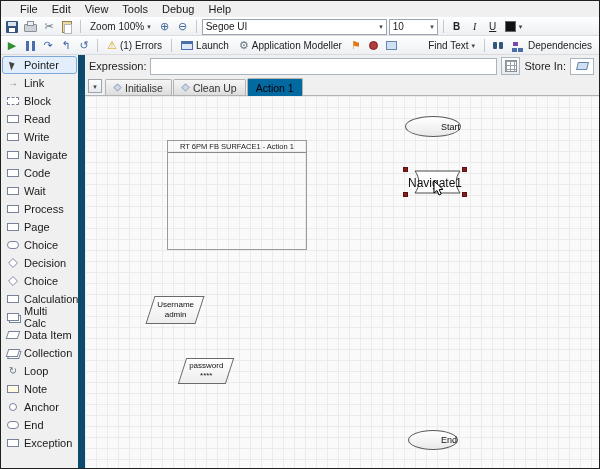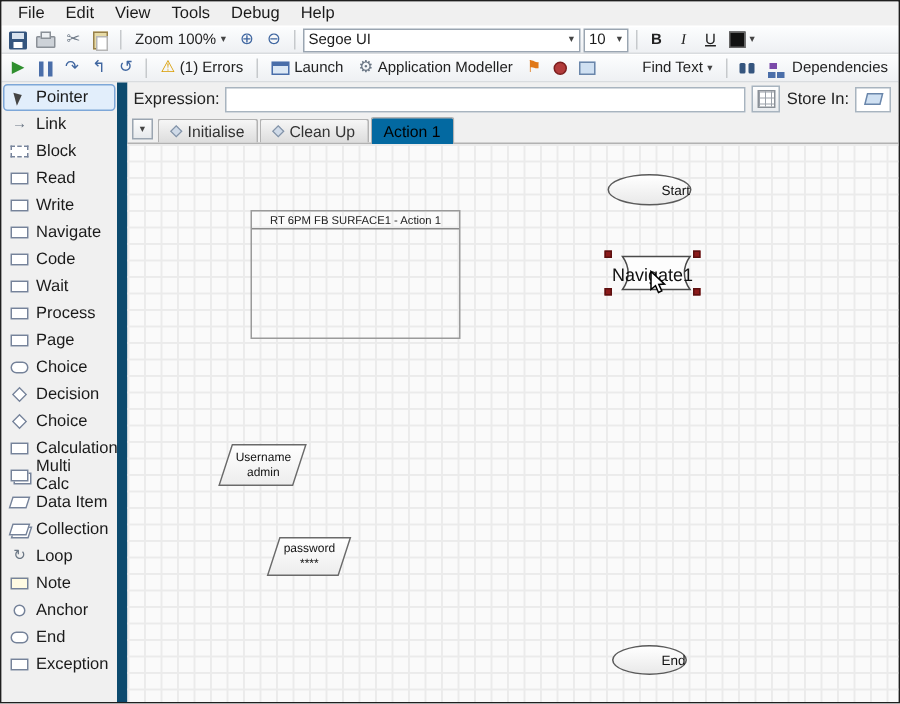--- a/index.html
+++ b/index.html
@@ -3,21 +3,21 @@
 <meta charset="utf-8">
 <style>
   * { box-sizing: border-box; margin: 0; padding: 0; }
   html,body { background:#cfcfcf; }
   .window {
     width:600px; height:469px; border:1px solid #1f1f1f; background:#f0f0f0;
     font-family:"Liberation Sans", sans-serif; font-size:11px; color:#1a1a1a;
     position:relative; overflow:hidden;
   }
   
-  .menubar { height:16px; display:flex; align-items:center; background:#f0f0f0; padding-left:4px; }
+  .menubar { height:16px; display:flex; align-items:center; background:#f0f0f0; padding-left:12px; }
   .menu-item { padding:1px 7px; cursor:default; }
   
   .toolbar { height:19px; display:flex; align-items:center; gap:2px; padding:0 3px;
     background:linear-gradient(#fcfdfe,#eef0f3); border-top:1px solid #fff; border-bottom:1px solid #d9dcdf; }
   .tbtn { height:16px; min-width:16px; display:inline-flex; align-items:center; justify-content:center;
     gap:3px; padding:0 2px; border-radius:2px; font-size:10px; color:#222; }
   .tbtn.labeled { padding:0 4px; }
   .sep { width:1px; height:13px; background:#c6c9cc; margin:0 3px; flex:0 0 auto; }
   .caret { font-size:7px; color:#444; line-height:1; }
   .combo { height:16px; background:#fff; border:1px solid #9aa5b1; display:inline-flex;
@@ -140,21 +140,21 @@
         <span class="glyph blue">⊕</span>
       </span>
     <span class="tbtn">
         <span class="glyph blue">⊖</span>
       </span>
     <span class="sep"></span>
     <span class="combo" style="width:185px;">
       <span>Segoe UI</span>
       <span class="caret">▾</span>
     </span>
-    <span class="combo" style="width:30px;">
+    <span class="combo" style="width:49px;">
       <span>10</span>
       <span class="caret">▾</span>
     </span>
     <span class="sep"></span>
     <span class="tbtn" style="font-weight:bold;">B</span>
     <span class="tbtn" style="font-style:italic; font-family:'Liberation Serif',serif;">I</span>
     <span class="tbtn" style="text-decoration:underline;">U</span>
     <span class="tbtn">
       <span class="ico-swatch"></span>
       <span class="caret">▾</span>
@@ -337,21 +337,21 @@
           <span>Action 1</span>
         </span>
       </div>
 
       <div class="canvas">
 
         <div class="stage-ellipse" style="left:320px; top:20px; width:56px; height:21px;">
           <span>Start</span>
         </div>
 
-        <div class="action-block" style="left:82px; top:44px; width:140px; height:86px;">
+        <div class="action-block" style="left:82px; top:44px; width:140px; height:110px;">
           <div class="hdr">RT 6PM FB SURFACE1 - Action 1</div>
         </div>
 
         <div class="nav-box" style="left:320px; top:73px;">
           <svg width="56" height="24" viewBox="0 0 56 24">
             <path d="M8,1 H53 C48,8 48,16 53,23 H8 C13,16 13,8 8,1 Z" fill="#fdfdfd" stroke="#4a4a4a" stroke-width="1"></path>
           </svg>
           <span class="nav-label">Navigate1</span>
           <span class="handle" style="left:-2px; top:-2px;"></span>
           <span class="handle" style="right:-2px; top:-2px;"></span>

